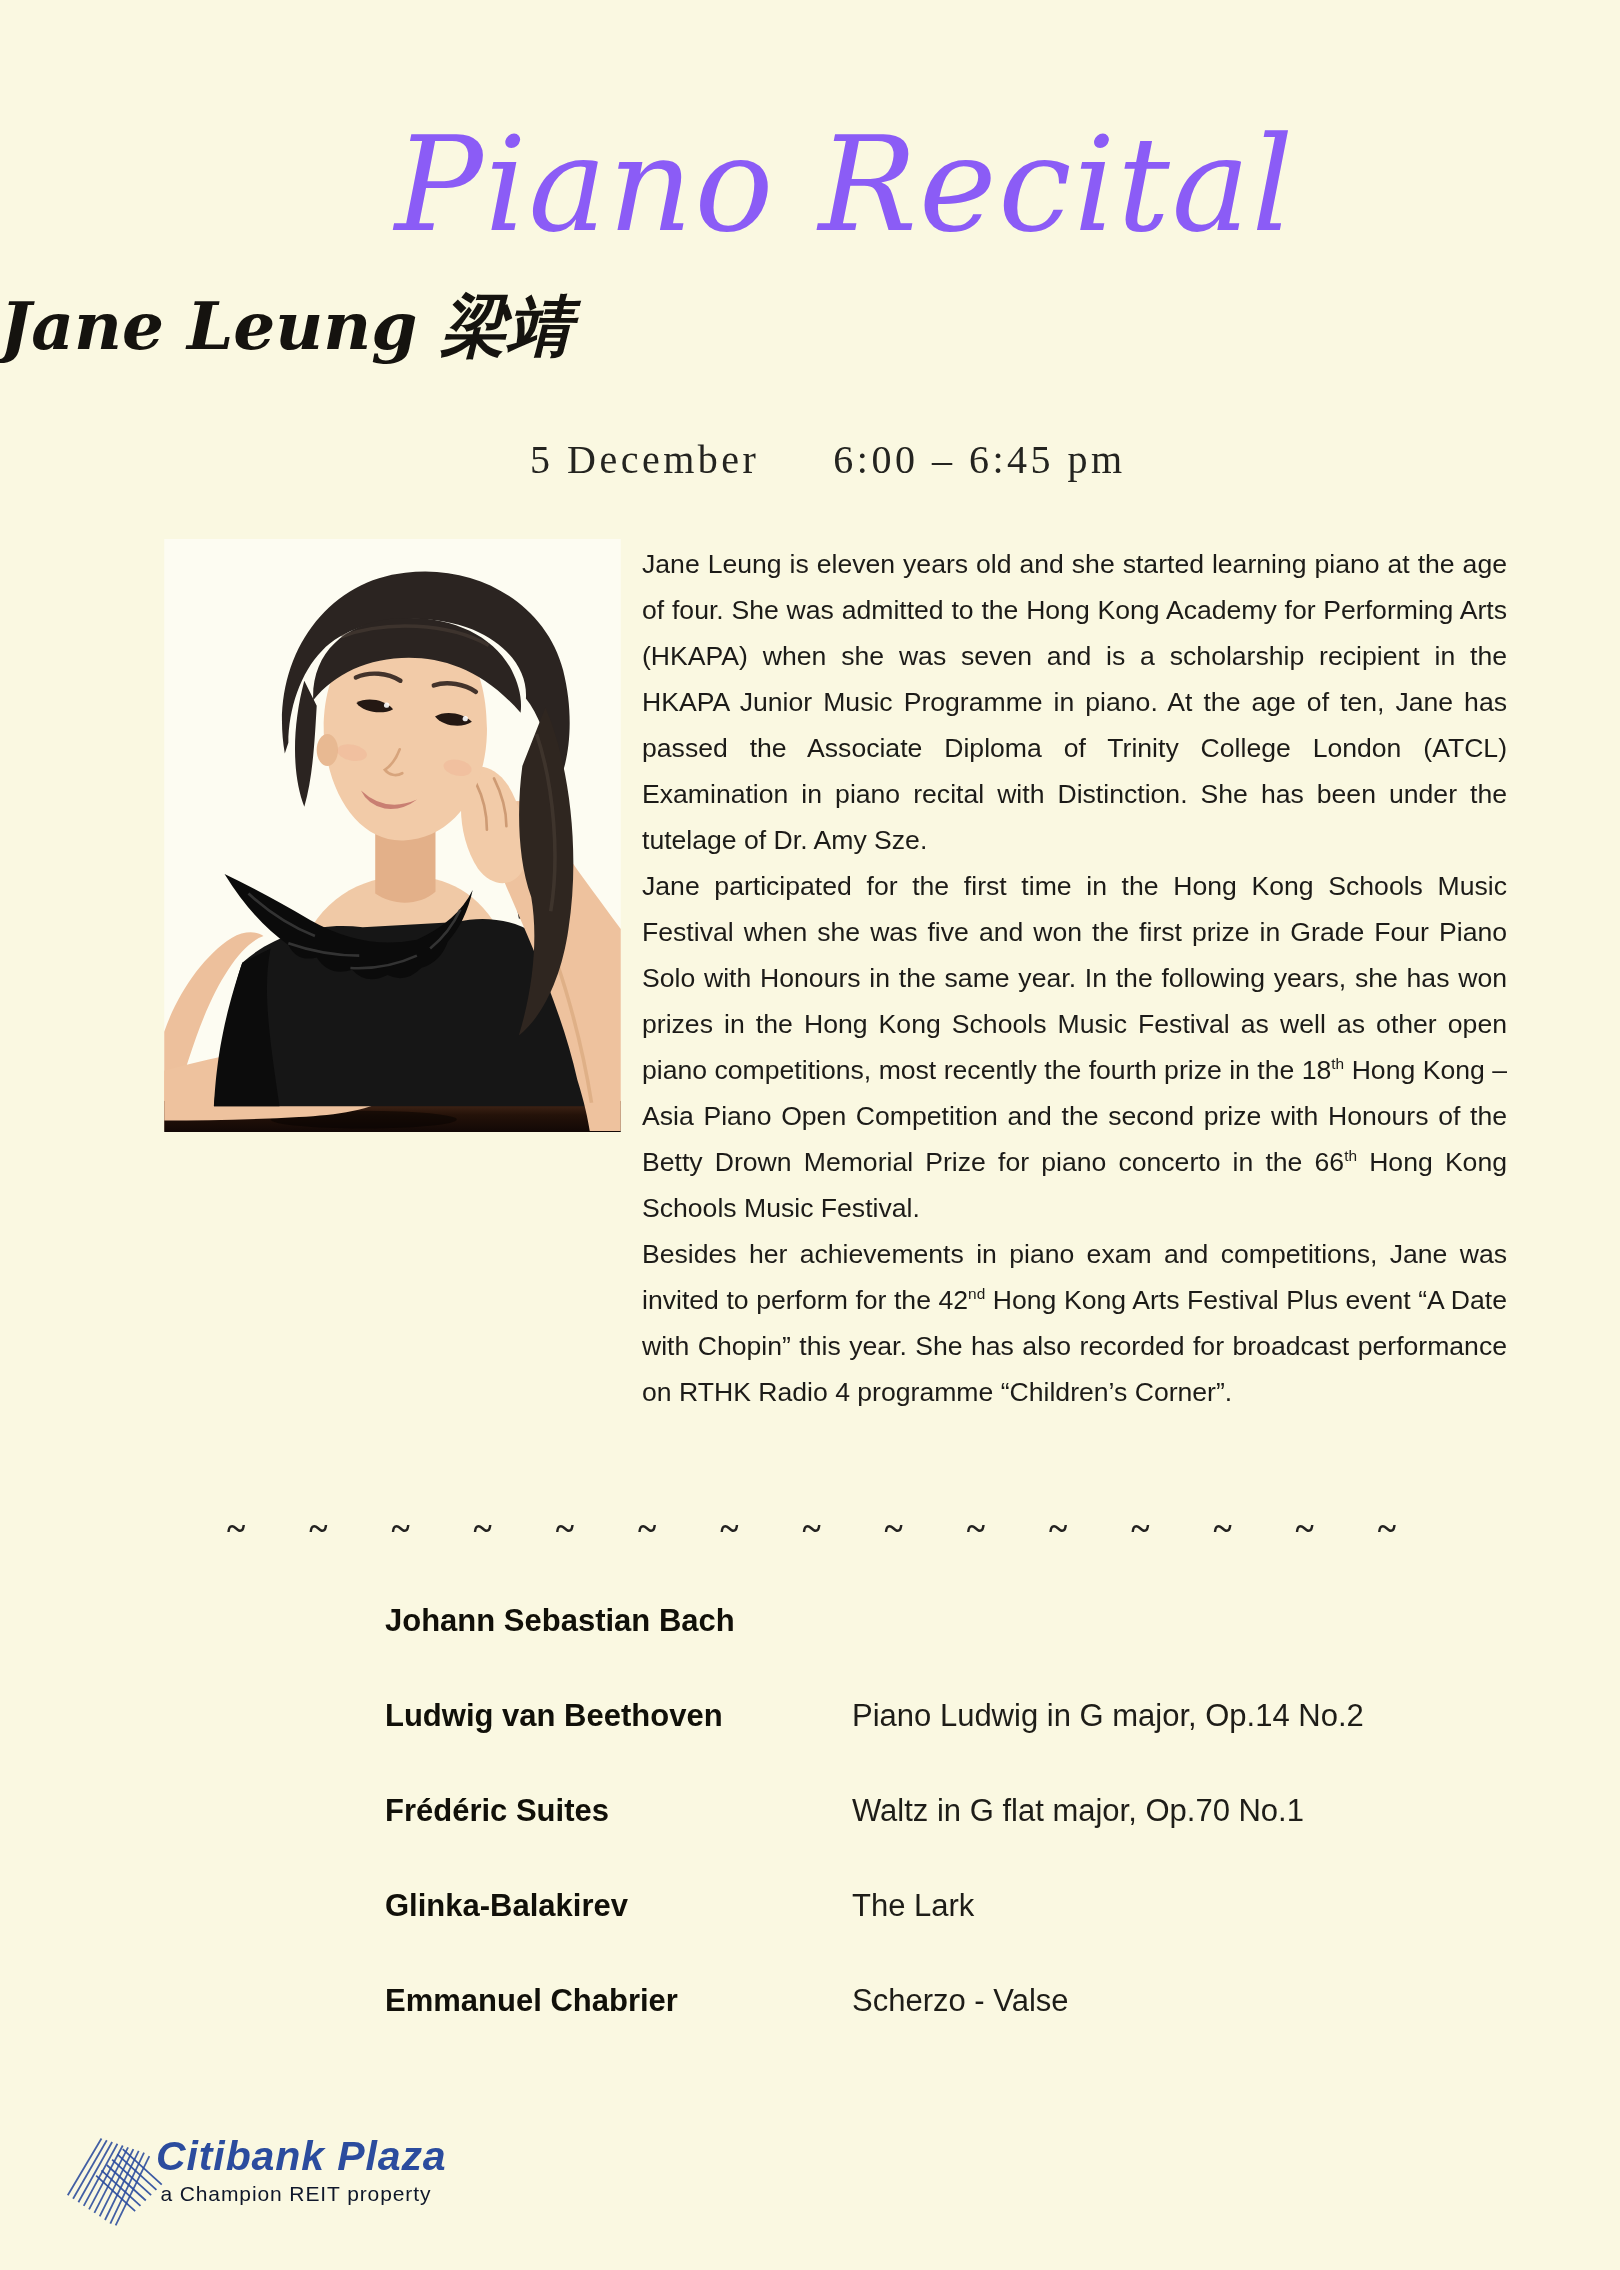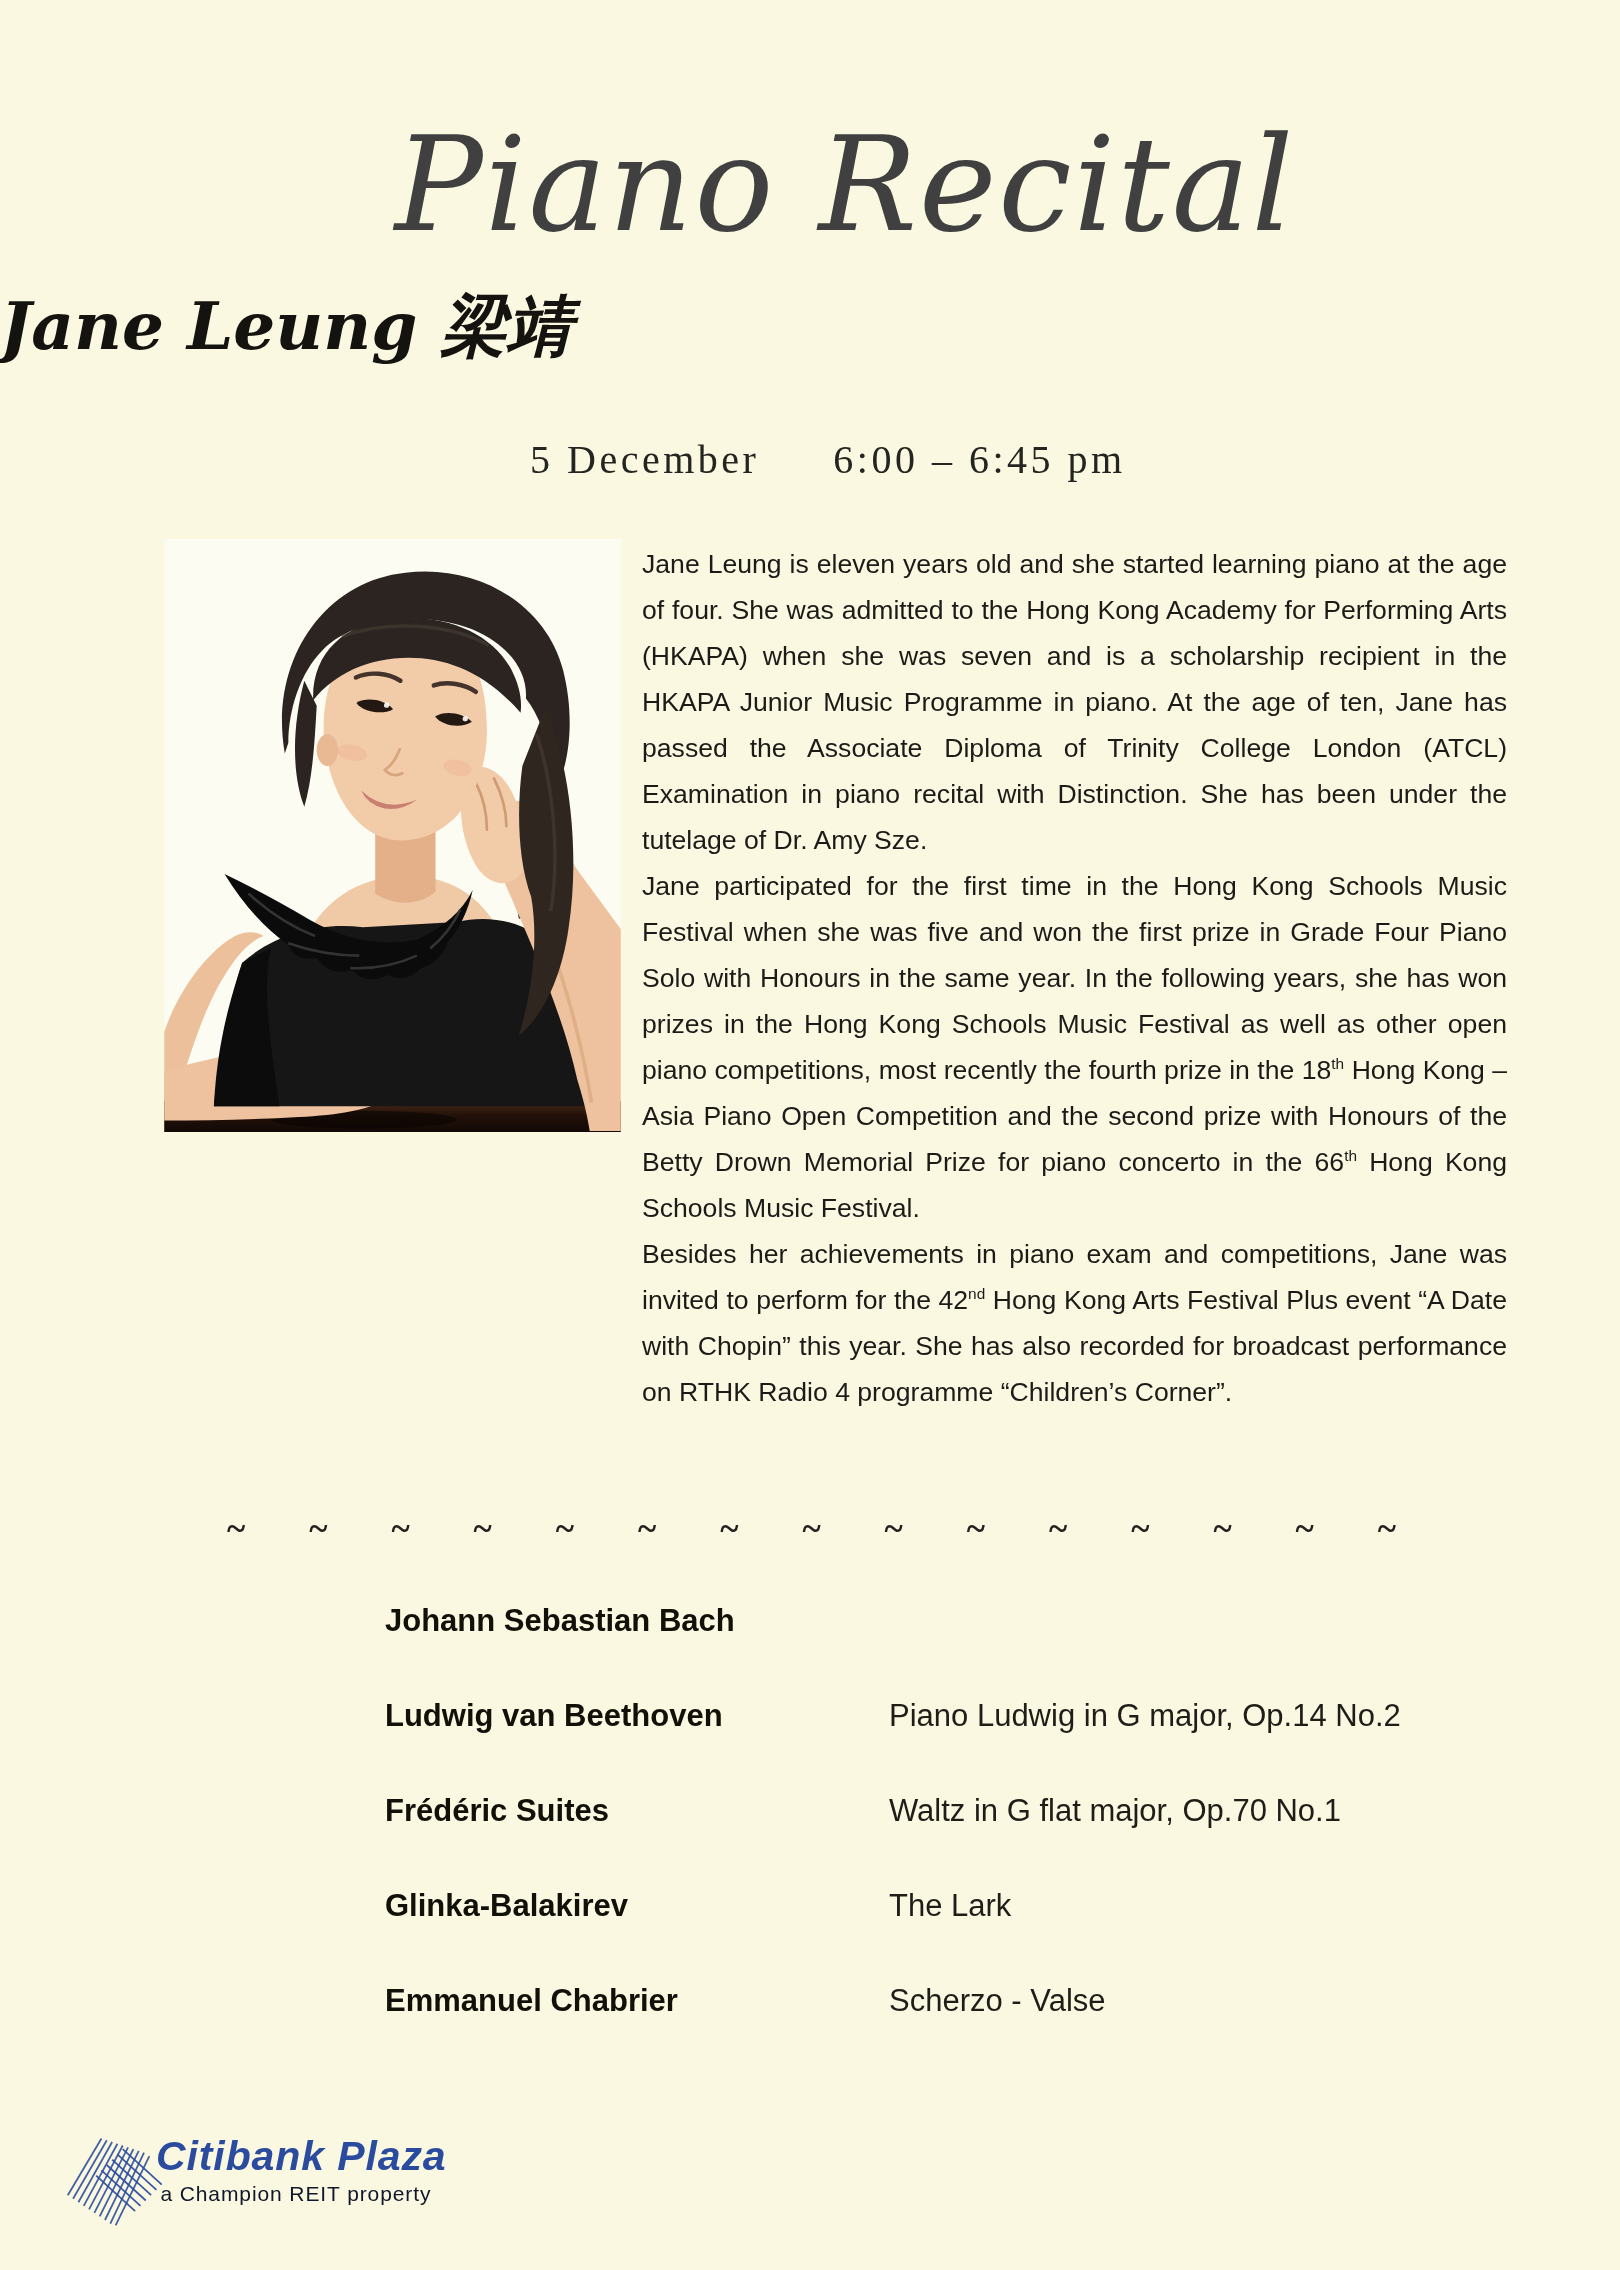--- a/index.html
+++ b/index.html
@@ -17,21 +17,21 @@
     position: absolute;
     left: 0; right: 0;
     top: 113px;
     text-align: center;
     text-indent: 69px;
     font-family: "DejaVu Serif", serif;
     font-style: italic;
     font-size: 131px;
     line-height: 1.1;
     letter-spacing: 1.8px;
-    color: #404040;
+    color: #8b5cf6;
   }
   .performer {
     position: absolute;
     left: 0; right: 0;
     top: 289px;
     text-align: left;
     font-family: "DejaVu Serif", serif;
     font-style: italic;
     font-weight: 700;
     font-size: 66px;
@@ -86,21 +86,20 @@
     left: 385px;
     top: 1605px;
     width: 1126px;
   }
   .program-row {
     display: flex;
     align-items: flex-start;
     margin-bottom: 64px;
     font-size: 31px;
     line-height: 31px;
-    gap: 37px;
   }
   .program-composer {
     flex: 0 0 467px;
     font-weight: 700;
     color: #111009;
   }
   .program-piece { color: #1e1d18; }
   .footer-logo { position: absolute; left: 66px; top: 2124px; }
   .logo-mark { position: absolute; left: 0; top: 1.8px; }
   .logo-text { position: absolute; left: 90px; top: 12.4px; white-space: nowrap; }

